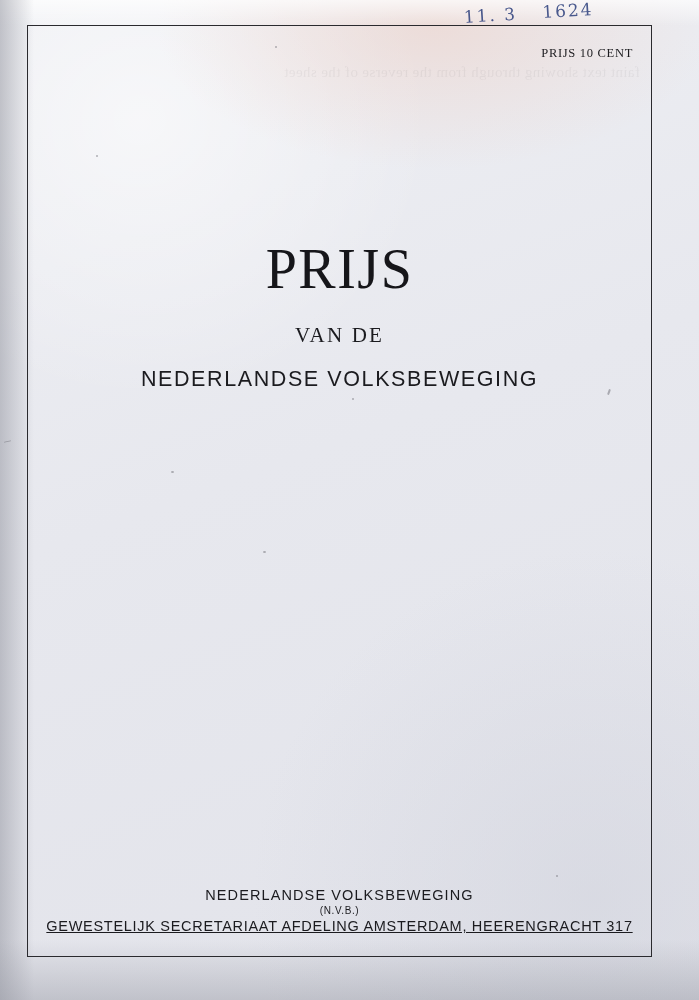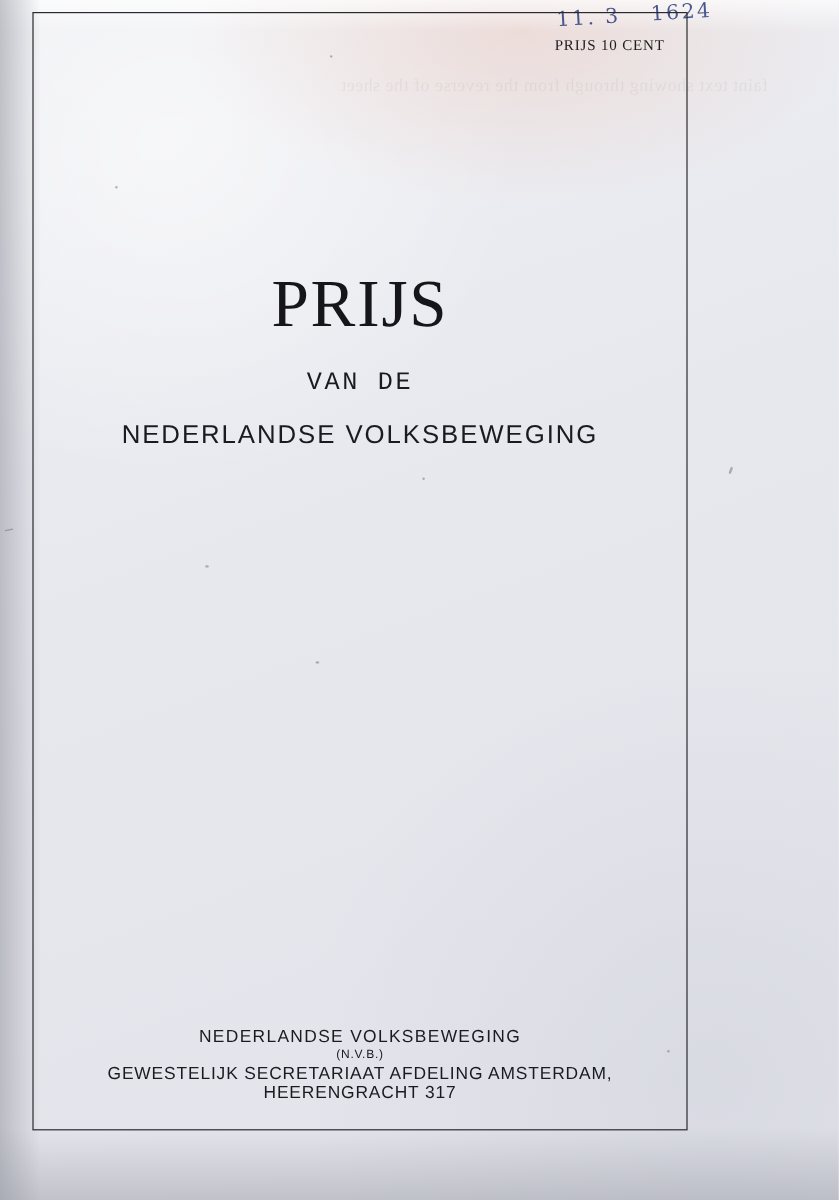--- a/index.html
+++ b/index.html
@@ -66,22 +66,22 @@
     letter-spacing: 2px;
     transform: rotate(-3.5deg);
     opacity: 0.85;
   }
   #shelfmark .sm2 { margin-left: 18px; }
 
   
   #frame {
     position: absolute;
     left: 27px;
-    top: 10px;
-    width: 546px;
+    top: 25px;
+    width: 625px;
     height: 932px;
     border: 1.4px solid #2a2a2e;
     box-sizing: border-box;
     background: transparent;
     padding-left: 36px;
   }
 
   #price {
     position: absolute;
     right: 18px;
@@ -101,21 +101,21 @@
   }
   #main-title {
     font-family: "Liberation Serif", serif;
     font-size: 56px;
     letter-spacing: 1.5px;
     color: #16161a;
     line-height: 1;
   }
   #subtitle-1 {
     margin-top: 26px;
-    font-family: Liberation Mono, monospace;
+    font-family: Liberation Serif, serif;
     font-size: 21px;
     letter-spacing: 2.2px;
     color: #1b1b1f;
   }
   #subtitle-2 {
     margin-top: 19px;
     font-family: "Liberation Sans", sans-serif;
     font-size: 21.5px;
     letter-spacing: 1.6px;
     color: #1b1b1f;
@@ -136,20 +136,21 @@
   }
   #imprint .line2 {
     font-size: 10px;
     letter-spacing: 0.6px;
     margin-top: 2px;
   }
   #imprint .line3 {
     font-size: 14.5px;
     letter-spacing: 0.7px;
     margin-top: 2px;
+    text-decoration: underline;
   }
 
   
   #showthrough {
     position: absolute;
     left: 40px;
     top: 60px;
     width: 600px;
     height: 150px;
     opacity: 0.05;

